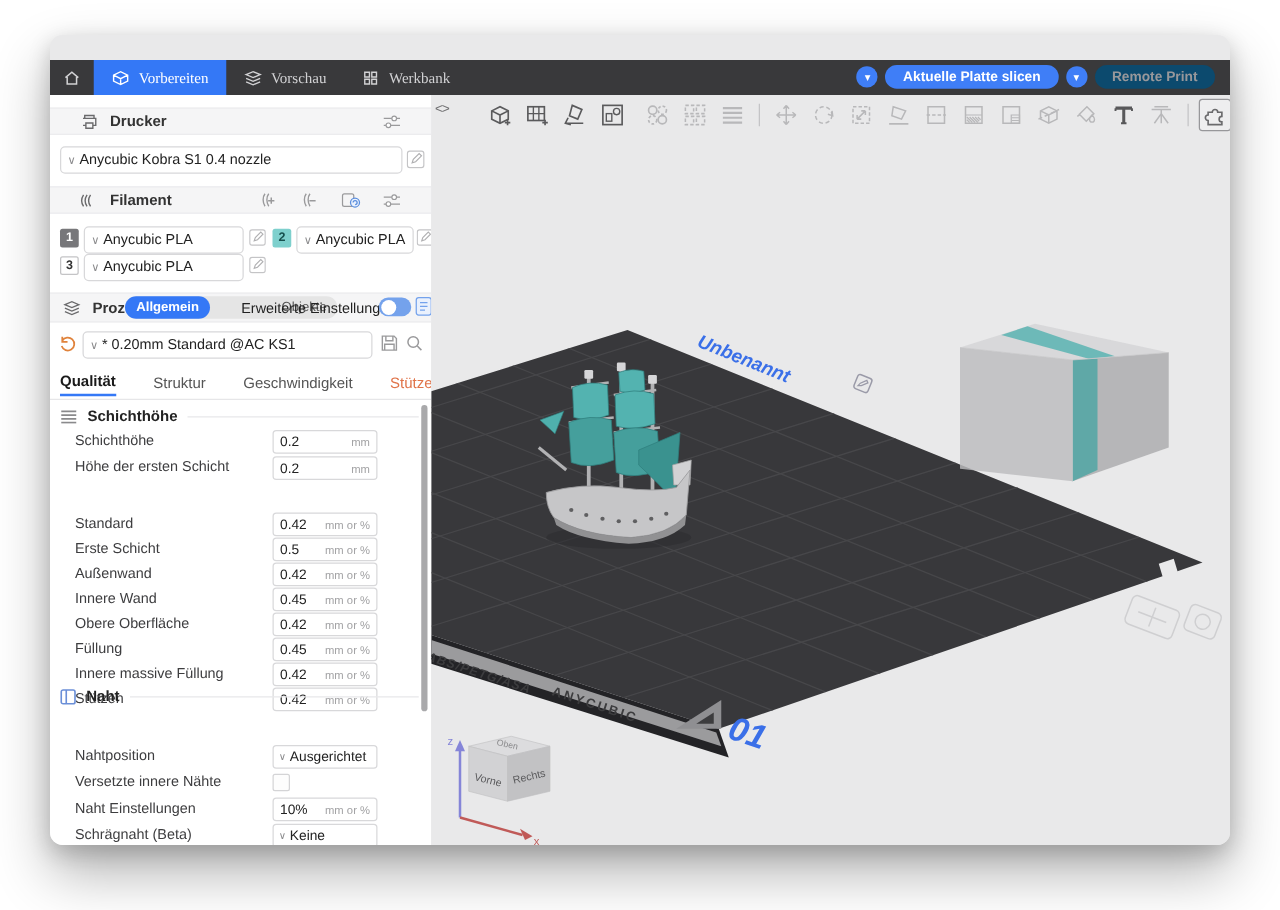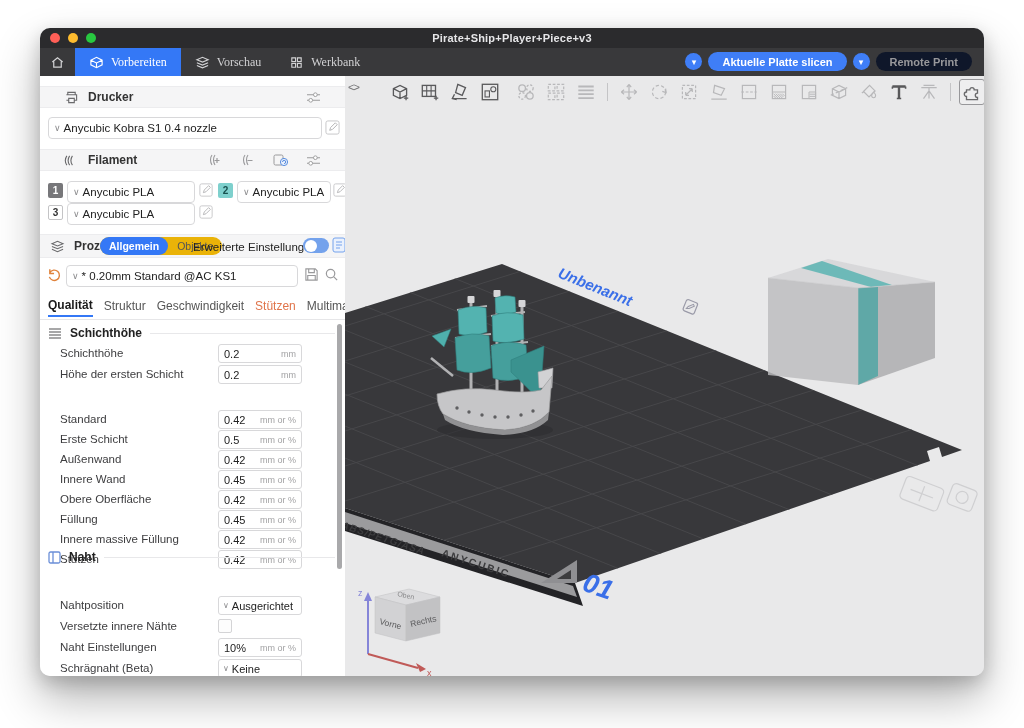--- a/index.html
+++ b/index.html
@@ -12,38 +12,38 @@
   .light { width:10px; height:10px; border-radius:50%; }
   .title { width:100%; text-align:center; color:#e6e6e8; font-size:11px; font-weight:bold; letter-spacing:.2px; }
   
   .navbar { position:absolute; left:0; top:20px; width:100%; height:28px; background:#39393b; display:flex; align-items:center; }
   .navtab { display:flex; align-items:center; gap:7px; height:28px; padding:0 14px; color:#d2d2d4; font-size:12px; cursor:default;font-family:Liberation Serif, serif; }
   .navtab.active { background:#3478f6; color:#fff; }
   .nav-right { position:absolute; right:12px; top:4px; display:flex; align-items:center; gap:6px; }
   .chev-circle { width:17px; height:17px; border-radius:50%; background:#3f7ef7; color:#fff; font-size:9px; display:flex; align-items:center; justify-content:center; }
   .pill { height:19px; border-radius:10px; padding:0 14px; font-size:11px; font-weight:bold; display:flex; align-items:center; }
   .pill.blue { background:#3f7ef7; color:#fff; }
-  .pill.gray { background:#0f172a; color:#98989b; }
+  .pill.gray { background:#0c4a6e; color:#98989b; }
   
   .panel { position:absolute; left:0; top:48px; width:305px; height:600px; background:#ffffff; overflow:hidden; }
   .sechead { position:absolute; left:0; width:100%; height:22px; background:#f5f5f6; border-top:1px solid #ececee; border-bottom:1px solid #ececee;
              display:flex; align-items:center; padding:0 24px; gap:9px; font-size:12px; font-weight:bold; color:#333; }
   .sechead .spacer { flex:1; }
   .selectbox { position:absolute; height:22px; border:1px solid #d8d8da; border-radius:4px; background:#fff; display:flex; align-items:center;
                font-size:11.5px; color:#222; padding:0 4px 0 5px; gap:3px; }
   .selectbox .chev { color:#8a8a8c; font-size:9px; }
   .badge { position:absolute; width:15px; height:15px; border-radius:2px; font-size:10px; font-weight:bold; display:flex; align-items:center; justify-content:center; }
   .iconbtn { display:flex; align-items:center; justify-content:center; }
-  .pilltoggle { position:absolute; height:18px; background:#eab308; border-radius:9px; display:flex; align-items:center; font-size:10.5px; }
+  .pilltoggle { position:absolute; height:18px; background:#e5e5e5; border-radius:9px; display:flex; align-items:center; font-size:10.5px;gap:48px; }
   .pillseg { height:18px; display:flex; align-items:center; padding:0 9px; border-radius:9px; color:#555; }
   .pillseg.on { background:#3478f6; color:#fff; font-weight:bold; }
   .advlbl { position:absolute; font-size:11.5px; color:#222; }
   .toggle { position:absolute; width:26px; height:15px; border-radius:8px; background:#74a2ec; }
   .toggle .knob { position:absolute; left:1.5px; top:1.5px; width:12px; height:12px; border-radius:50%; background:#fff; }
-  .tabsrow { position:absolute; left:0; top:220px; width:100%; height:24px; border-bottom:1px solid #e6e6e8; display:flex; align-items:center; padding:0 8px; gap:11px; font-size:12px; color:#555; white-space:nowrap; overflow:hidden; }
+  .tabsrow { position:absolute; left:0; top:220px; width:100%; height:24px; border-bottom:1px solid #e6e6e8; display:flex; align-items:center; padding:0 8px; gap:30px; font-size:12px; color:#555; white-space:nowrap; overflow:hidden; }
   .tabsrow .tb { padding-bottom:3px; }
   .tabsrow .tb.sel { color:#1a1a1a; font-weight:bold; border-bottom:2px solid #3478f6; }
   .tabsrow .tb.warn { color:#e0744a; }
   .sectitle { position:absolute; left:8px; right:10px; height:18px; display:flex; align-items:center; gap:8px; font-size:12px; font-weight:bold; color:#222; }
   .sectitle .line { flex:1; height:1px; background:#e8e8ea; }
   .prow { position:absolute; left:0; width:100%; height:20px; }
   .plabel { position:absolute; left:20px; top:3px; font-size:11.5px; color:#3d3d3f; }
   .pinput { position:absolute; left:178px; top:0; width:84px; height:19px; border:1px solid #d8d8da; border-radius:3px; background:#fff; display:flex; align-items:center; padding:0 5px; }
   .pval { font-size:11px; color:#222; flex:1; }
   .punit { font-size:9px; color:#a2a2a4; }
@@ -59,28 +59,20 @@
   .tgap { width:6px; }
   .ticon.framed { border:1px solid #97979a; border-radius:3px; background:#eeeeef; }
   .collapse-btn { position:absolute; left:3px; top:3px; width:20px; height:16px; color:#707072; font-size:11px; letter-spacing:-1px; display:flex; align-items:center; }
   svg text { font-family:"Liberation Sans", sans-serif; }
 </style>
 </head>
 <body>
 
 <div class="window">
 
-  <div class="titlebar">
-    <div class="lights">
-      <div class="light" style="background:#ff5f57"></div>
-      <div class="light" style="background:#febc2e"></div>
-      <div class="light" style="background:#28c840"></div>
-    </div>
-    <div class="title">Pirate+Ship+Player+Piece+v3</div>
-  </div>
 
   <div class="navbar">
     <div class="navtab" style="padding:0 10px">
       <svg width="15" height="15" viewBox="0 0 16 16">
           <path d="M2.5 7.5 8 3l5.5 4.5M4 7v6h8V7" fill="none" stroke="#d2d2d4" stroke-width="1.3"></path>
         </svg>
     </div>
     <div class="navtab active">
       <svg width="15" height="15" viewBox="0 0 16 16">
           <path d="M2 5.5 8 2.5l6 3v5l-6 3-6-3zM2 5.5l6 3 6-3M8 8.5v5" fill="none" stroke="#fff" stroke-width="1.2"></path>

